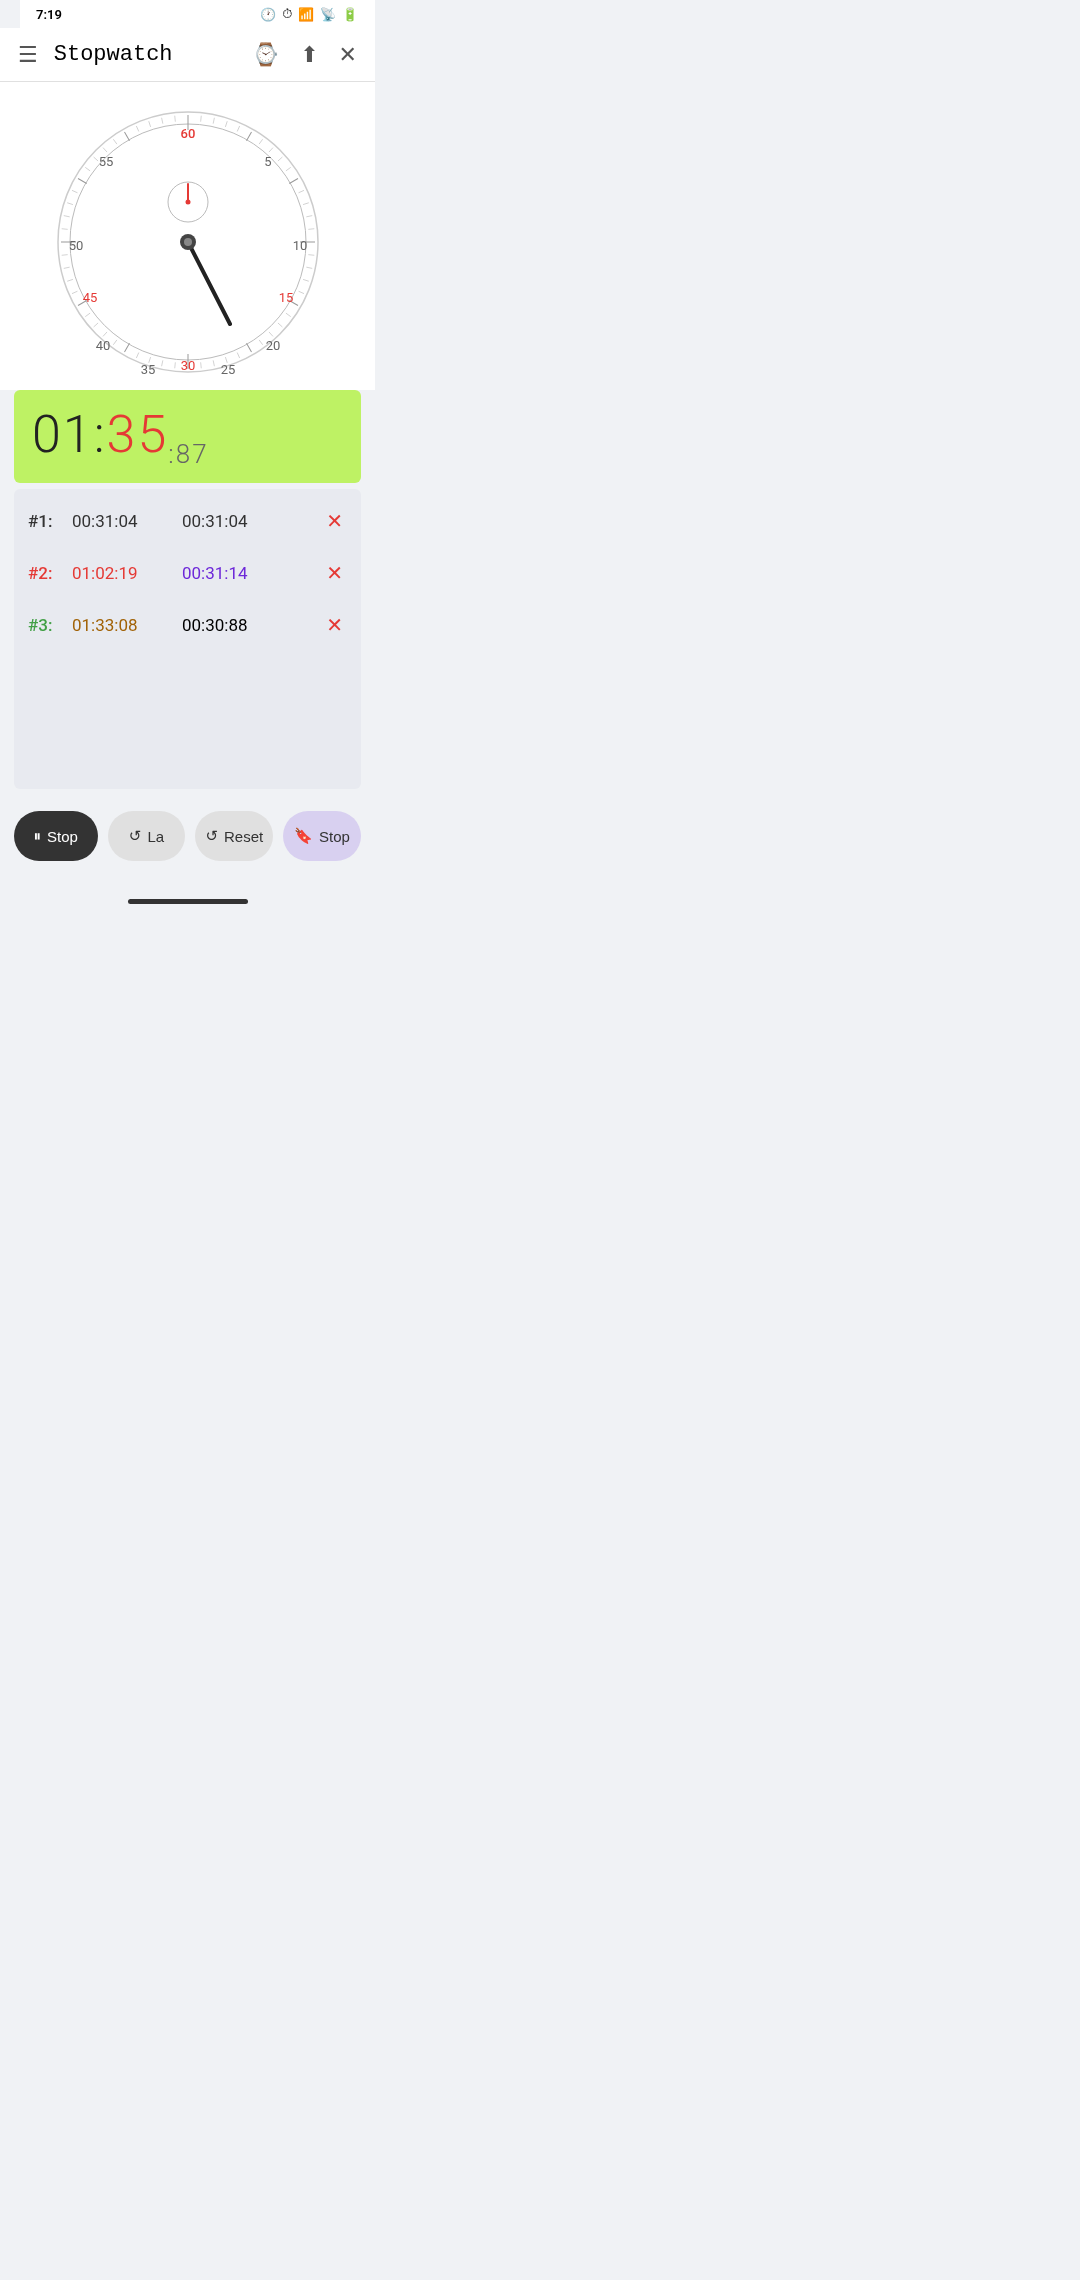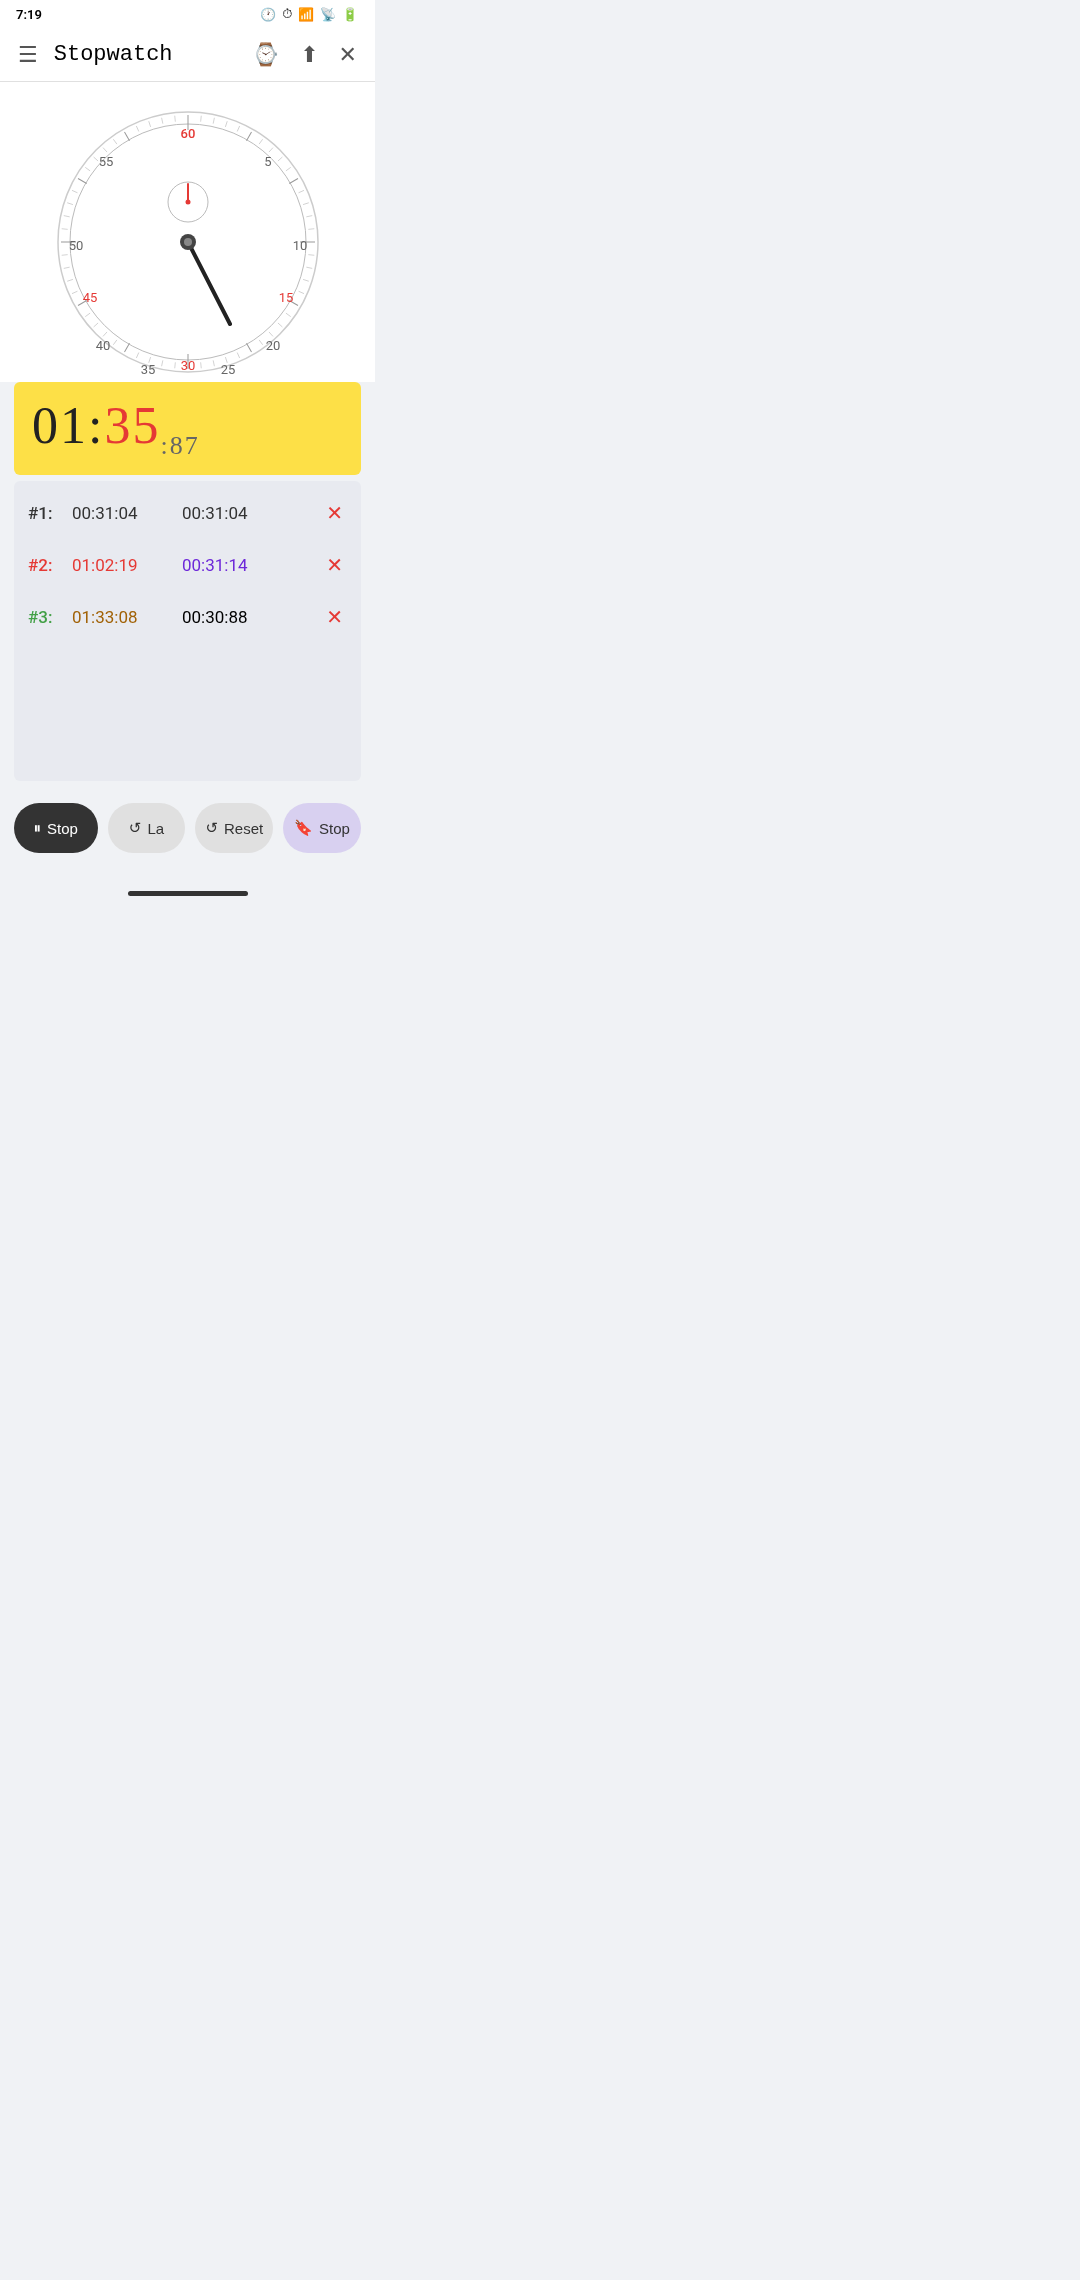--- a/index.html
+++ b/index.html
@@ -15,20 +15,21 @@
 
     
     .status-bar {
       background: #fff;
       display: flex;
       justify-content: space-between;
       align-items: center;
       padding: 6px 16px;
       font-size: 13px;
       font-weight: 500;
+      margin-left: 20px;
     }
     .status-time { font-size: 13px; font-weight: 600; }
     .status-icons { display: flex; gap: 6px; align-items: center; font-size: 13px; }
 
     
     .app-bar {
       background: #fff;
       display: flex;
       align-items: center;
       padding: 10px 14px;
@@ -48,34 +49,33 @@
       cursor: pointer;
       padding: 4px;
     }
 
     
     .clock-area {
       background: #fff;
       display: flex;
       justify-content: center;
       align-items: center;
-      padding: 20px 0 0;
+      padding: 20px 0 8px;
     }
 
     
     .time-display {
-      background: #fde047;
+      background: #bef264;
       margin: 0 14px;
       border-radius: 6px;
       padding: 14px 18px;
       font-size: 52px;
       font-weight: 300;
       color: #222;
       letter-spacing: 2px;
-      font-family: Liberation Serif, serif;
     }
     .time-display .minutes-red { color: #e53935; }
     .time-display .centiseconds {
       font-size: 26px;
       color: #666;
       vertical-align: sub;
     }
 
     
     .laps-list {

